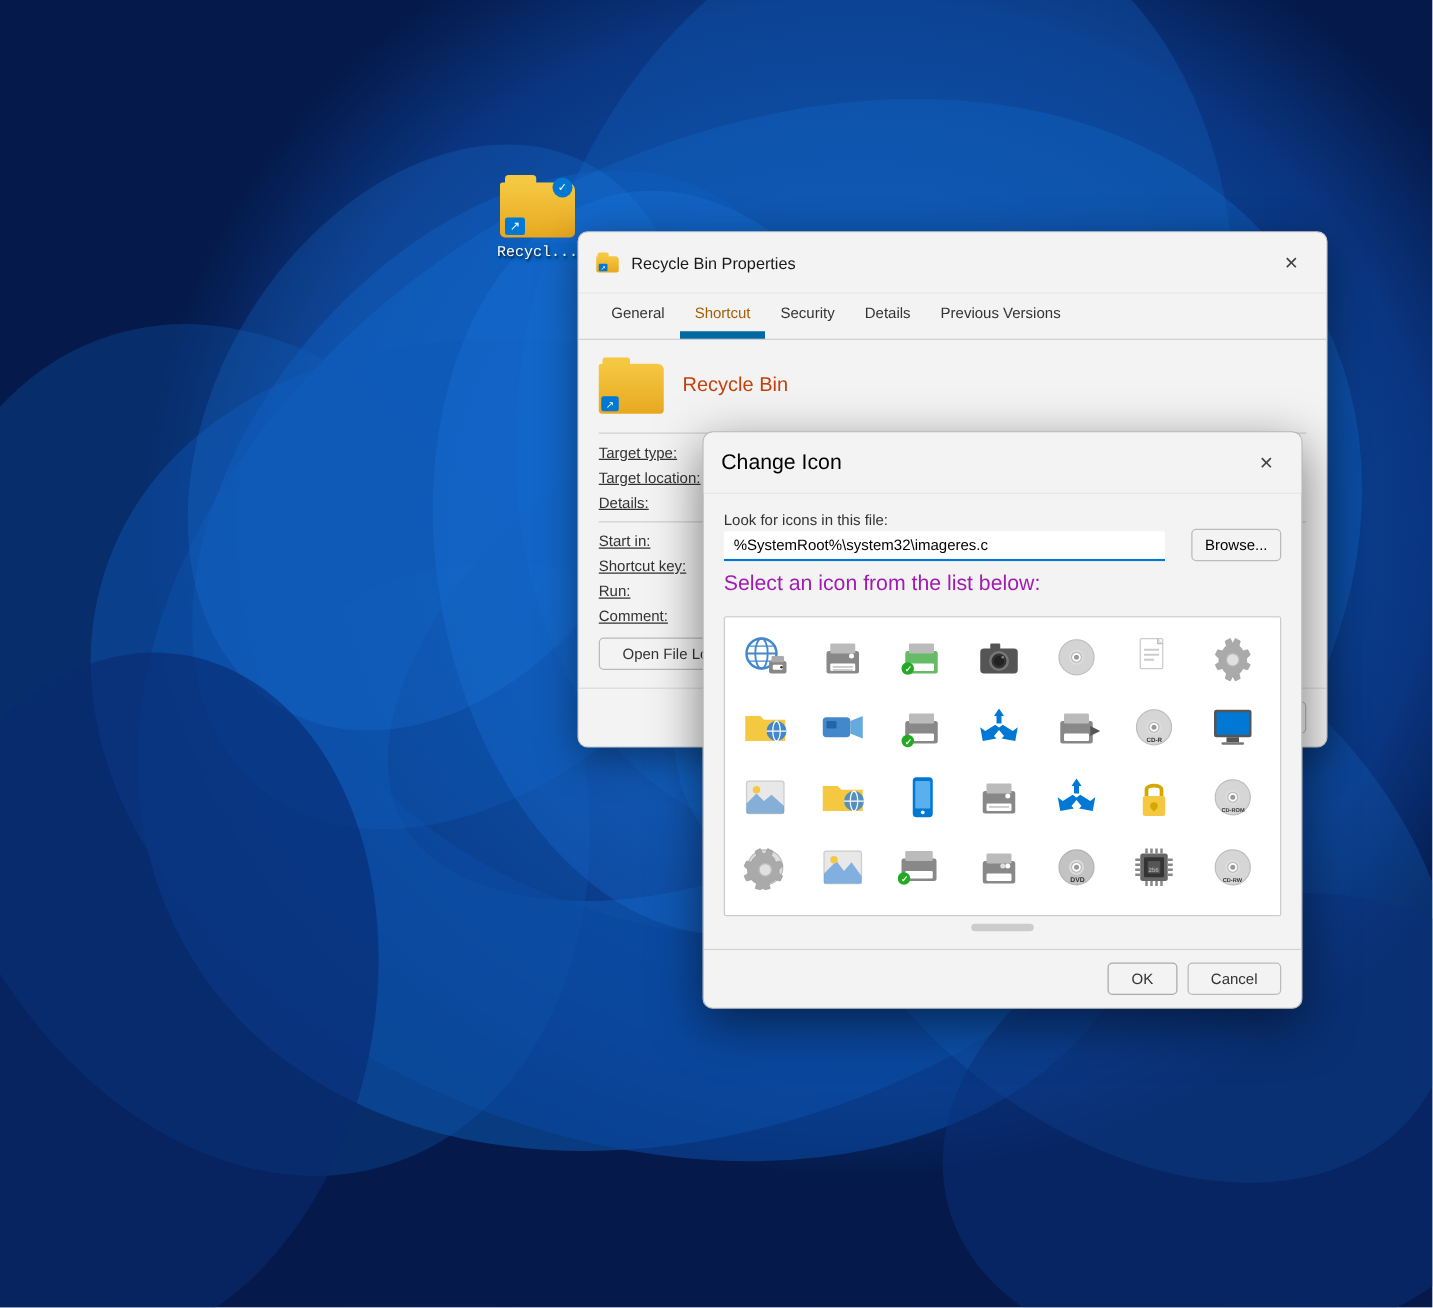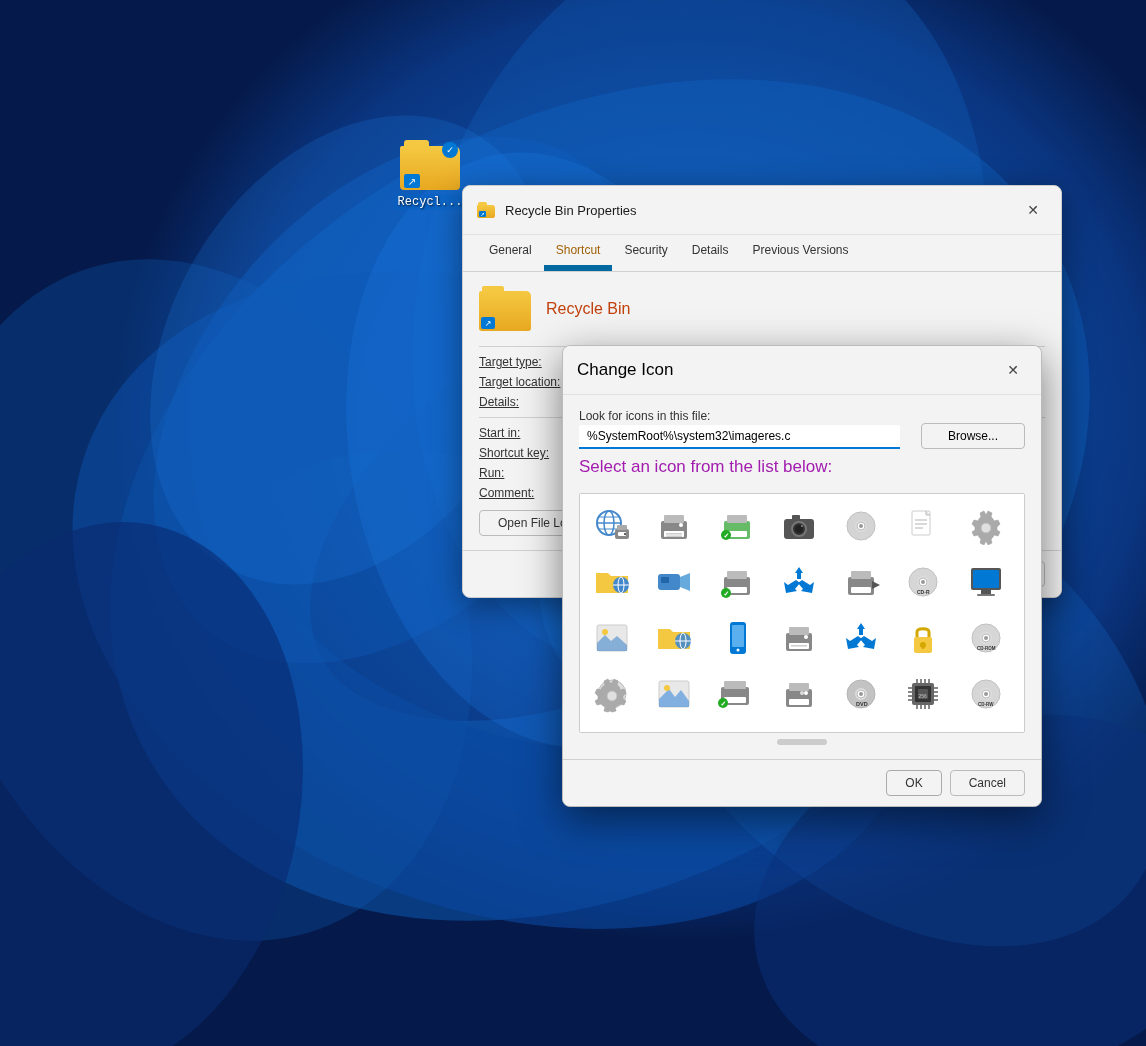--- a/index.html
+++ b/index.html
@@ -361,21 +361,21 @@
       padding: 4px 8px;
       font-size: 12px;
       border: none;
       border-bottom: 2px solid #0078d4;
       background: white;
       outline: none;
       border-radius: 2px 2px 0 0;
     }
 
     .browse-btn {
-      padding: 5px 26px;
+      padding: 5px 10px;
       font-size: 12px;
       border: 1px solid #bbb;
       background: #f3f3f3;
       border-radius: 4px;
       cursor: pointer;
     }
 
     .icon-list-label {
       font-size: 17px;
       color: #a21caf;

